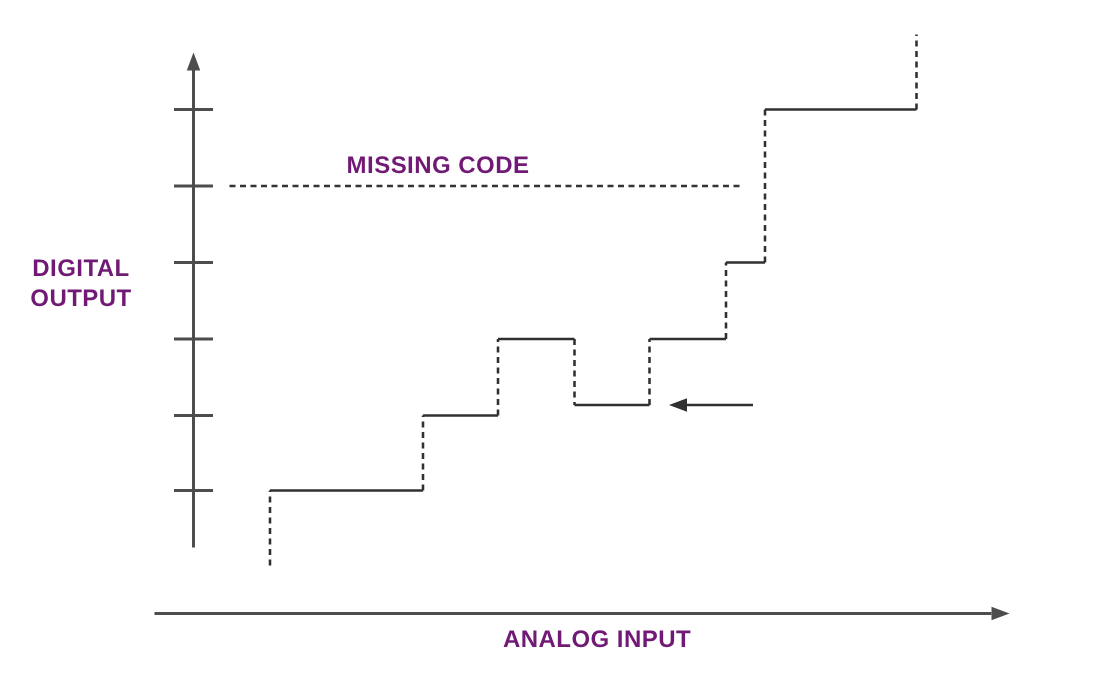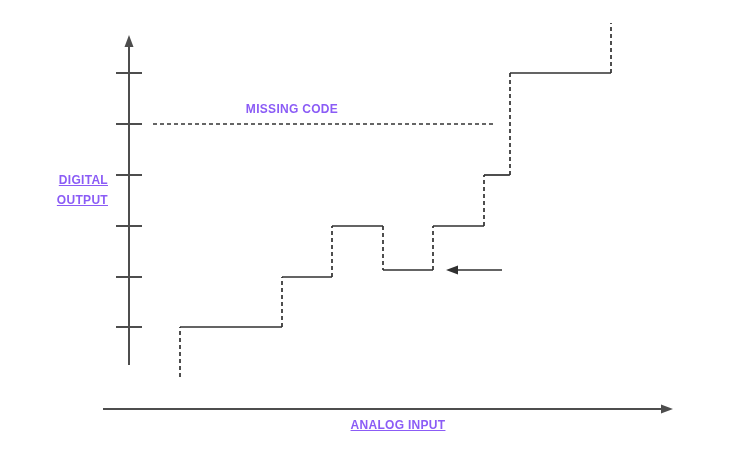--- a/index.html
+++ b/index.html
@@ -16,49 +16,47 @@
     font-family: "Liberation Sans", sans-serif;
   }
   #diagram-svg {
     position: absolute;
     left: 0;
     top: 0;
   }
   .label {
     position: absolute;
     font-weight: 700;
-    color: #8b5cf6;
-    font-size: 12px;
+    color: #701a75;
+    font-size: 16px;
     letter-spacing: 0.3px;
     white-space: nowrap;
   }
   .y-label {
-    left: 32px;
+    left: 16px;
     top: 170px;
     width: 76px;
-    text-align: right;
+    text-align: center;
     line-height: 20px;
-    text-decoration: underline;
   }
   .missing-code-label {
     left: 222px;
     top: 102px;
     width: 140px;
     text-align: center;
   }
   .non-monotonic-label {
     left: 509px;
     top: 263px;
   }
   .x-label {
     left: 318px;
     top: 418px;
     width: 160px;
     text-align: center;
-    text-decoration: underline;
   }
 </style>
 </head>
 <body>
 
 <div class="figure">
 
   <svg id="diagram-svg" width="732" height="456" viewBox="0 0 732 456">
       <line x1="129" y1="365" x2="129" y2="46" stroke="#4d4d4d" stroke-width="2"></line>
       <polygon points="129,35 124.5,47 133.5,47" fill="#4d4d4d"></polygon>

